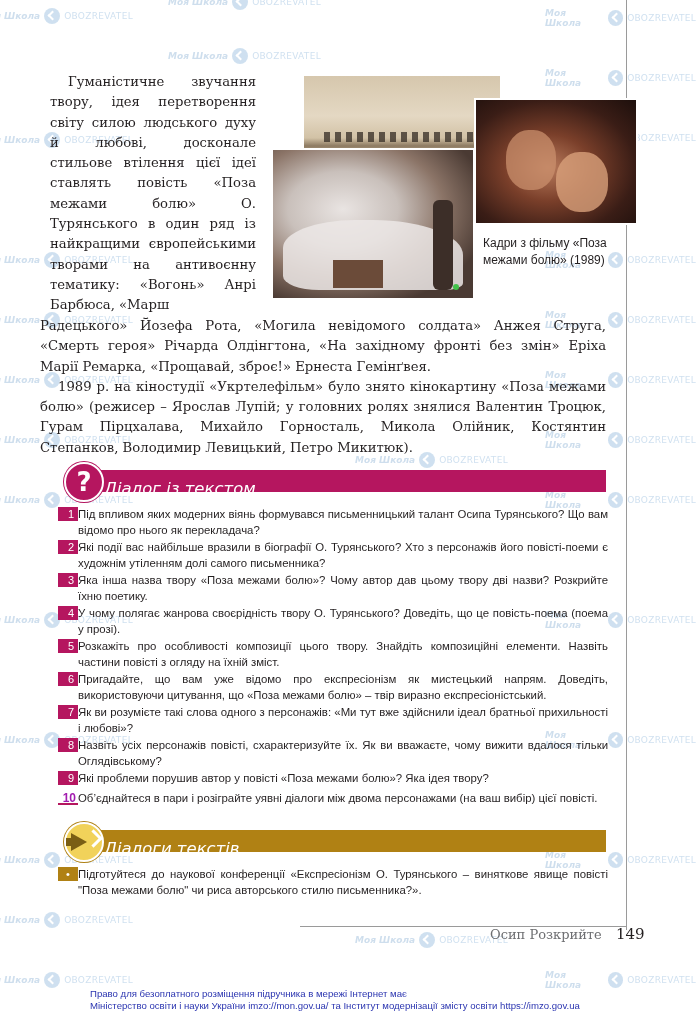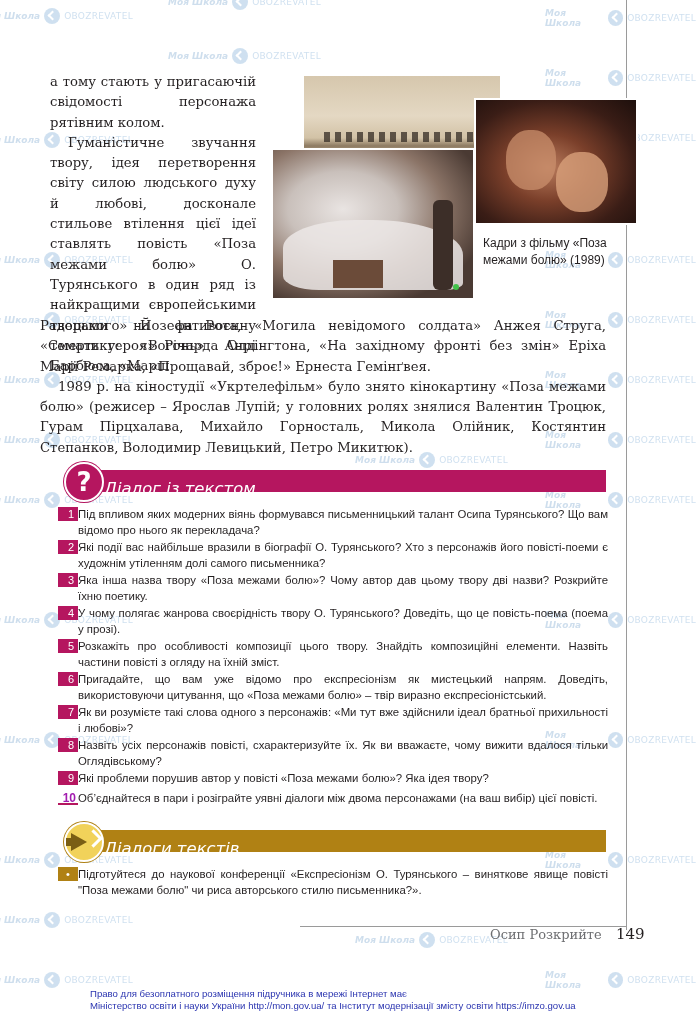--- a/index.html
+++ b/index.html
@@ -215,21 +215,20 @@
       <span class="oboz">OBOZREVATEL</span>
     </div>
   <div class="wm" style="left:545px;top:970px">
       <span class="moya">Моя Школа</span>
       <span class="circ"></span>
       <span class="oboz">OBOZREVATEL</span>
     </div>
 </div>
 
 <div class="para narrow">
-  <span style="display:block">а тому стають у пригасаючій свідомості персонажа рятівним колом.</span>
   <span class="indent">Гуманістичне звучання твору, ідея перетворення світу силою людського духу й любові, досконале стильове втілення цієї ідеї ставлять повість «Поза межами болю» О. Турянського в один ряд із найкращими європейськими творами на антивоєнну тематику: «Вогонь» Анрі Барбюса, «Марш</span>
 </div>
 
 <div class="photo ph1">
     <div class="row"></div>
   </div>
 <div class="photo ph3">
     <div class="face1"></div>
     <div class="face2"></div>
   </div>
@@ -306,14 +305,14 @@
 <div class="q" style="top:866px">
     <span class="num gold">•</span>
     <span class="txt">Підготуйтеся до наукової конференції «Експресіонізм О. Турянського – виняткове явище повісті "Поза межами болю" чи риса авторського стилю письменника?».</span>
   </div>
 
 <div class="rule"></div>
 <div class="running">Осип Розкрийте</div>
 <div class="pagenum">149</div>
 <div class="legal">
   <div>Право для безоплатного розміщення підручника в мережі Інтернет має</div>
-  <div>Міністерство освіти і науки України http://mon.gov.ua/ та Інститут модернізації змісту освіти https://imzo.gov.ua</div>
+  <div>Міністерство освіти і науки України imzo://mon.gov.ua/ та Інститут модернізації змісту освіти https://imzo.gov.ua</div>
 </div>
 
 </body></html>

